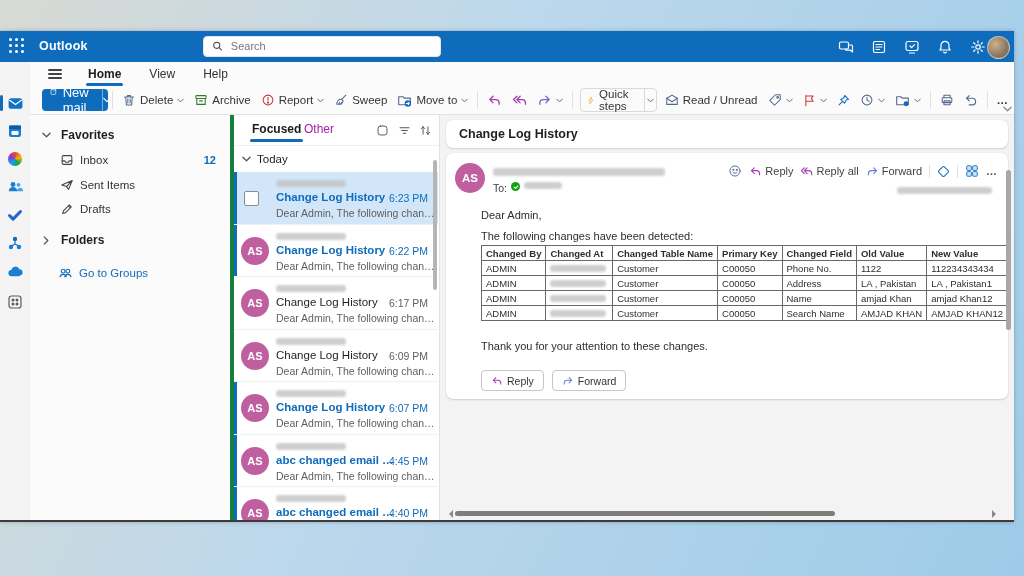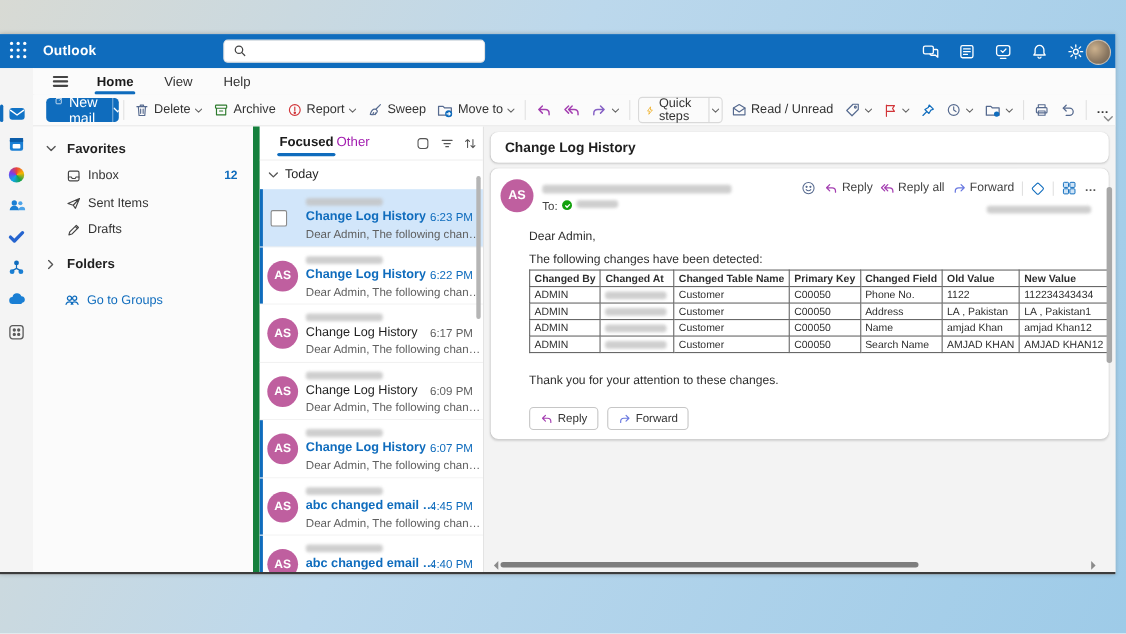--- a/index.html
+++ b/index.html
@@ -48,21 +48,21 @@
   .tool-collapse{position:absolute;right:2px;top:12px;cursor:pointer;}
   
   .folderpane{position:absolute;left:30px;top:84px;width:200px;height:405px;background:#fbfbfb;}
   .frow{position:absolute;left:0;width:200px;height:22px;display:flex;align-items:center;cursor:pointer;font-size:11.5px;color:#333;}
   .frow .lbl{margin-left:6px;}
   .fhead{font-weight:bold;font-size:12px;color:#1f1f1f;}
   .fcount{position:absolute;right:14px;font-size:11px;font-weight:bold;color:#0f6cbd;}
   .groups{color:#0f6cbd;}
   
   .listpane{position:absolute;left:230px;top:84px;width:210px;height:405px;background:#fff;
-    border-left:6px solid #15803d;border-right:1px solid #e3e3e3;box-sizing:border-box;overflow:hidden;}
+    border-left:4px solid #15803d;border-right:1px solid #e3e3e3;box-sizing:border-box;overflow:hidden;}
   .ltabs{position:absolute;left:0;top:0;width:100%;height:31px;border-bottom:1px solid #f0f0f0;box-sizing:border-box;}
   .ltab{position:absolute;top:7px;font-size:12px;color:#a21caf;cursor:pointer;}
   .ltab.active{font-weight:bold;color:#1b1b1b;}
   .ltab.active::after{content:"";position:absolute;left:-2px;right:-2px;bottom:-6px;height:2.6px;background:#0f6cbd;border-radius:2px;}
   .lt-ic{position:absolute;top:9px;cursor:pointer;}
   .grouprow{position:absolute;left:0;top:31px;width:100%;height:26px;display:flex;align-items:center;cursor:pointer;}
   .grouprow .glbl{margin-left:22px;font-size:11.5px;font-weight:normal;color:#1f1f1f;}
   .items{position:absolute;left:0;top:57px;width:204px;}
   .mitem{position:relative;width:100%;height:52.5px;border-bottom:1px solid #f1f1f1;cursor:pointer;background:#fff;box-sizing:border-box;}
   .mitem.selected{background:#d2e6fa;}
@@ -126,20 +126,21 @@
           <i></i>
           <i></i>
           <i></i>
       </div>
       <div class="brand">Outlook</div>
       <div class="searchbox">
         <svg width="12" height="12" viewBox="0 0 16 16" class="ic" stroke="#444" stroke-width="1.5">
             <circle cx="7" cy="7" r="4.5"></circle>
             <path d="M10.5 10.5L14 14"></path>
           </svg>
+        <input readonly="" placeholder="Search" style="">
       </div>
       <div class="tb-icons">
         <svg class="tb-ic ic" viewBox="0 0 16 16" stroke="#fff" stroke-width="1.2">
             <rect x="1.5" y="3" width="9" height="7" rx="1.5"></rect>
             <path d="M11.5 6h2a1 1 0 011 1v6l-2-1.8H8.5a1 1 0 01-1-1V10"></path>
           </svg>
         <svg class="tb-ic ic" viewBox="0 0 16 16" stroke="#fff" stroke-width="1.2">
             <rect x="2.5" y="2.5" width="11" height="11" rx="1.5"></rect>
             <path d="M5 5.5h6M5 8h6M5 10.5h3.5"></path>
           </svg>

